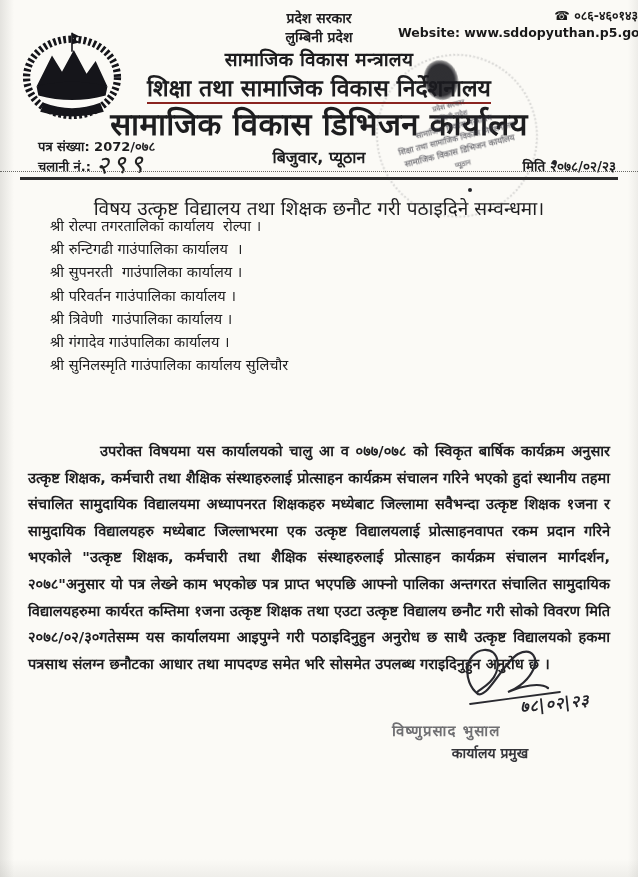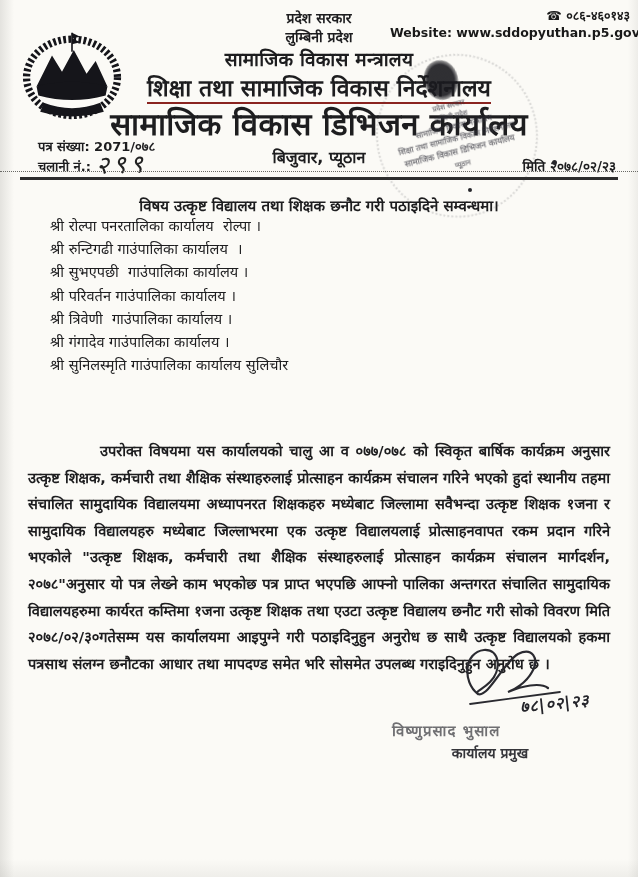--- a/index.html
+++ b/index.html
@@ -8,21 +8,21 @@
     background:
       linear-gradient(90deg, rgba(120,120,115,.18) 0, rgba(120,120,115,0) 14px),
       linear-gradient(270deg, rgba(120,120,115,.10) 0, rgba(120,120,115,0) 10px),
       linear-gradient(0deg, rgba(130,130,125,.10) 0, rgba(130,130,125,0) 18px),
       #fbfaf6;
     font-family:"DejaVu Sans","Liberation Sans",sans-serif;
     color:#1d1d1f;overflow:hidden;
   }
   
   .emblem{position:absolute;left:22px;top:28px;width:100px;height:95px;}
-  .contact{position:absolute;right:8px;top:8px;width:240px;text-align:right;
+  .contact{position:absolute;right:0;top:8px;width:240px;text-align:right;
     font-size:12.5px;font-weight:700;line-height:1.35;color:#191919;}
   .contact .row{white-space:nowrap;}
   .letterhead{position:absolute;left:0;top:10px;width:100%;text-align:center;line-height:1.15;}
   .lh-gov{font-size:14px;font-weight:700;}
   .lh-prov{font-size:14px;font-weight:700;margin-top:3px;}
   .lh-min{font-size:19px;font-weight:800;margin-top:4px;letter-spacing:.2px;}
   .lh-dir{display:inline-block;font-size:23px;font-weight:800;margin-top:4px;
     border-bottom:2px solid #8a2420;padding-bottom:1px;}
   .lh-off{font-size:31px;font-weight:800;margin-top:3px;letter-spacing:.3px;}
   .lh-loc{font-size:16px;font-weight:800;margin-top:6px;}
@@ -46,21 +46,21 @@
   .stamp .sl{font-weight:700;line-height:1.5;}
   .stamp .sl:nth-child(1){font-size:7px;}
   .stamp .sl:nth-child(2){font-size:7px;}
   .stamp .sl:nth-child(3){font-size:8px;}
   .stamp .sl:nth-child(4){font-size:8px;}
   .stamp .sl:nth-child(5){font-size:8.5px;}
   .stamp .sl:nth-child(6){font-size:7px;margin-top:2px;}
   .ink-dot{position:absolute;border-radius:50%;background:#26262b;}
   
   .subject{position:absolute;left:0;top:195px;width:100%;text-align:center;
-    font-size:15px;font-weight:700;}
+    font-size:19px;font-weight:400;}
   .recipients{position:absolute;left:50px;top:215px;width:500px;list-style:none;margin:0;padding:0;}
   .recipients li{font-size:14.5px;font-weight:500;height:23.2px;white-space:pre;}
   .body-text{position:absolute;left:28px;top:438px;width:582px;text-align:justify;
     font-size:14.6px;font-weight:600;line-height:26.6px;text-indent:72px;}
   .body-text .bq{font-weight:800;}
   
   .sig-svg{position:absolute;left:448px;top:642px;width:140px;height:72px;}
   .sig-date{position:absolute;left:520px;top:692px;font-size:16px;font-style:italic;
     font-weight:600;letter-spacing:1px;transform:rotate(-6deg);color:#24242a;}
   .sig-name{position:absolute;left:392px;top:720px;width:196px;text-align:left;
@@ -92,21 +92,21 @@
 
   <div class="letterhead">
     <div class="lh-gov">प्रदेश सरकार</div>
     <div class="lh-prov">लुम्बिनी प्रदेश</div>
     <div class="lh-min">सामाजिक विकास मन्त्रालय</div>
     <div><span class="lh-dir">शिक्षा तथा सामाजिक विकास निर्देशनालय</span></div>
     <div class="lh-off">सामाजिक विकास डिभिजन कार्यालय</div>
     <div class="lh-loc">बिजुवार, प्यूठान</div>
   </div>
 
-  <div class="letter-no">पत्र संख्या: 2071/०७८</div>
+  <div class="letter-no">पत्र संख्या: 2072/०७८</div>
   <div class="dispatch">चलानी नं.:</div>
   <div class="dispatch-no">२९९</div>
   <div class="date">मिति २०७८/०२/२३</div>
 
   <div class="dotted-rule"></div>
   <div class="thick-rule"></div>
 
   <div class="stamp">
     <div class="ring"></div>
     <div class="blob"></div>
@@ -118,23 +118,23 @@
       <div class="sl">सामाजिक विकास डिभिजन कार्यालय</div>
       <div class="sl">प्यूठान</div>
     </div>
   </div>
   <div class="ink-dot" style="left:552px;top:160px;width:5px;height:5px;"></div>
   <div class="ink-dot" style="left:468px;top:188px;width:4px;height:4px;"></div>
 
   <div class="subject">विषय उत्कृष्ट विद्यालय तथा शिक्षक छनौट गरी पठाइदिने सम्वन्धमा।</div>
 
   <ul class="recipients">
-    <li>श्री रोल्पा पनरतालिका कार्यालय  रोल्पा ।</li>
+    <li>श्री रोल्पा तगरतालिका कार्यालय  रोल्पा ।</li>
     <li>श्री रुन्टिगढी गाउंपालिका कार्यालय  ।</li>
-    <li>श्री सुभएपछी  गाउंपालिका कार्यालय ।</li>
+    <li>श्री सुपनरती  गाउंपालिका कार्यालय ।</li>
     <li>श्री परिवर्तन गाउंपालिका कार्यालय ।</li>
     <li>श्री त्रिवेणी  गाउंपालिका कार्यालय ।</li>
     <li>श्री गंगादेव गाउंपालिका कार्यालय ।</li>
     <li>श्री सुनिलस्मृति गाउंपालिका कार्यालय सुलिचौर</li>
   </ul>
 
   <div class="body-text"><span>उपरोक्त विषयमा यस कार्यालयको चालु आ व ०७७/०७८ को स्विकृत बार्षिक कार्यक्रम अनुसार  उत्कृष्ट शिक्षक, कर्मचारी तथा शैक्षिक संस्थाहरुलाई प्रोत्साहन कार्यक्रम संचालन गरिने भएको हुदां स्थानीय तहमा संचालित सामुदायिक विद्यालयमा अध्यापनरत शिक्षकहरु मध्येबाट जिल्लामा सवैभन्दा उत्कृष्ट शिक्षक १जना र सामुदायिक विद्यालयहरु मध्येबाट जिल्लाभरमा एक उत्कृष्ट विद्यालयलाई प्रोत्साहनवापत रकम प्रदान गरिने भएकोले  </span><span class="bq">"उत्कृष्ट शिक्षक, कर्मचारी तथा शैक्षिक संस्थाहरुलाई प्रोत्साहन कार्यक्रम संचालन मार्गदर्शन, २०७८"</span><span>अनुसार यो पत्र लेख्ने काम भएकोछ पत्र प्राप्त भएपछि आफ्नो पालिका अन्तगरत संचालित सामुदायिक विद्यालयहरुमा कार्यरत कम्तिमा १जना उत्कृष्ट शिक्षक  तथा एउटा उत्कृष्ट विद्यालय छनौट गरी सोको विवरण मिति २०७८/०२/३०गतेसम्म यस कार्यालयमा आइपुग्ने गरी पठाइदिनुहुन अनुरोध छ साथै उत्कृष्ट विद्यालयको हकमा पत्रसाथ संलग्न छनौटका आधार तथा मापदण्ड समेत भरि सोसमेत उपलब्ध गराइदिनुहुन अनुरोध छ ।</span></div>
 
   <svg class="sig-svg" viewBox="0 0 140 72">
     <path d="M30 52 C14 40 16 10 36 8 C52 7 54 28 42 40 C34 48 26 50 30 52

